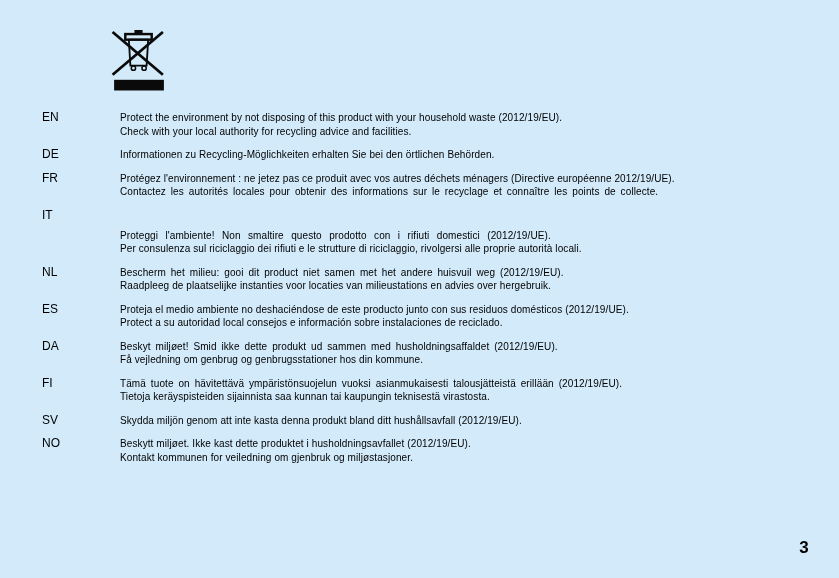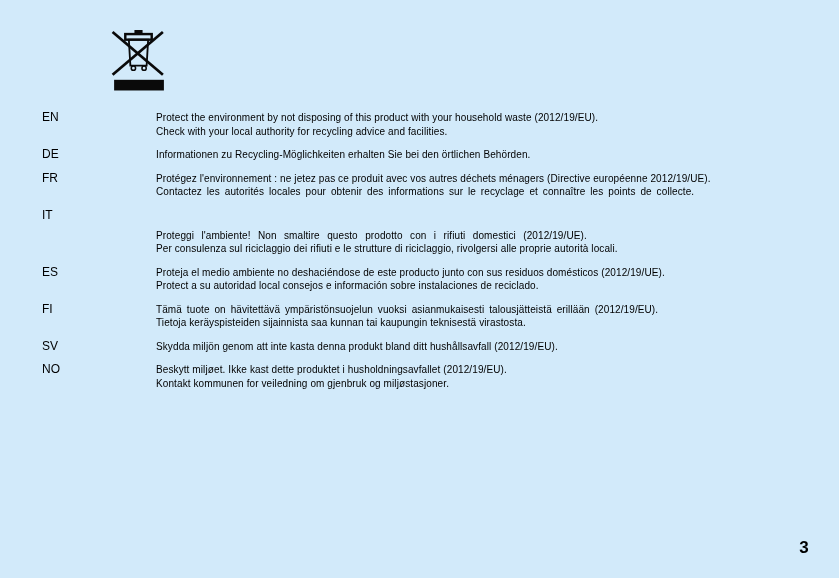--- a/index.html
+++ b/index.html
@@ -6,21 +6,21 @@
   body {
     width: 839px; height: 578px;
     background: #d2eafa;
     font-family: "Liberation Sans", sans-serif;
     color: #000;
     position: relative;
     overflow: hidden;
   }
   .weee-icon { position: absolute; left: 111px; top: 29px; }
   .notices { position: absolute; left: 42px; top: 111px; width: 770px; }
-  .row { display: flex; margin-bottom: 10px; gap: 36px; }
+  .row { display: flex; margin-bottom: 10px; }
   .code { flex: 0 0 78px; font-size: 12px; line-height: 13.5px; }
   .lines { flex: 1; min-width: 0; }
   .line { font-size: 10px; line-height: 13.5px; white-space: nowrap; letter-spacing: 0.1px; }
   .ws1 { word-spacing: 2px; }
   .ws2 { word-spacing: 4.5px; margin-top: 20px; }
   .page-number {
     position: absolute; right: 30px; bottom: 20px;
     font-size: 17px; font-weight: bold; letter-spacing: 0.2px;
   }
 </style>
@@ -72,29 +72,43 @@
   </div>
 
   <div class="row">
     <div class="code">IT</div>
     <div class="lines">
       <div class="line ws2">Proteggi l'ambiente! Non smaltire questo prodotto con i rifiuti domestici (2012/19/UE).</div>
       <div class="line">Per consulenza sul riciclaggio dei rifiuti e le strutture di riciclaggio, rivolgersi alle proprie autorità locali.</div>
     </div>
   </div>
 
+  <div class="row">
+    <div class="code">NL</div>
+    <div class="lines">
+      <div class="line ws1">Bescherm het milieu: gooi dit product niet samen met het andere huisvuil weg (2012/19/EU).</div>
+      <div class="line">Raadpleeg de plaatselijke instanties voor locaties van milieustations en advies over hergebruik.</div>
+    </div>
+  </div>
 
   <div class="row">
     <div class="code">ES</div>
     <div class="lines">
       <div class="line">Proteja el medio ambiente no deshaciéndose de este producto junto con sus residuos domésticos (2012/19/UE).</div>
       <div class="line">Protect a su autoridad local consejos e información sobre instalaciones de reciclado.</div>
     </div>
   </div>
 
+  <div class="row">
+    <div class="code">DA</div>
+    <div class="lines">
+      <div class="line ws1">Beskyt miljøet! Smid ikke dette produkt ud sammen med husholdningsaffaldet (2012/19/EU).</div>
+      <div class="line">Få vejledning om genbrug og genbrugsstationer hos din kommune.</div>
+    </div>
+  </div>
 
   <div class="row">
     <div class="code">FI</div>
     <div class="lines">
       <div class="line ws1">Tämä tuote on hävitettävä ympäristönsuojelun vuoksi asianmukaisesti talousjätteistä erillään (2012/19/EU).</div>
       <div class="line">Tietoja keräyspisteiden sijainnista saa kunnan tai kaupungin teknisestä virastosta.</div>
     </div>
   </div>
 
   <div class="row">

